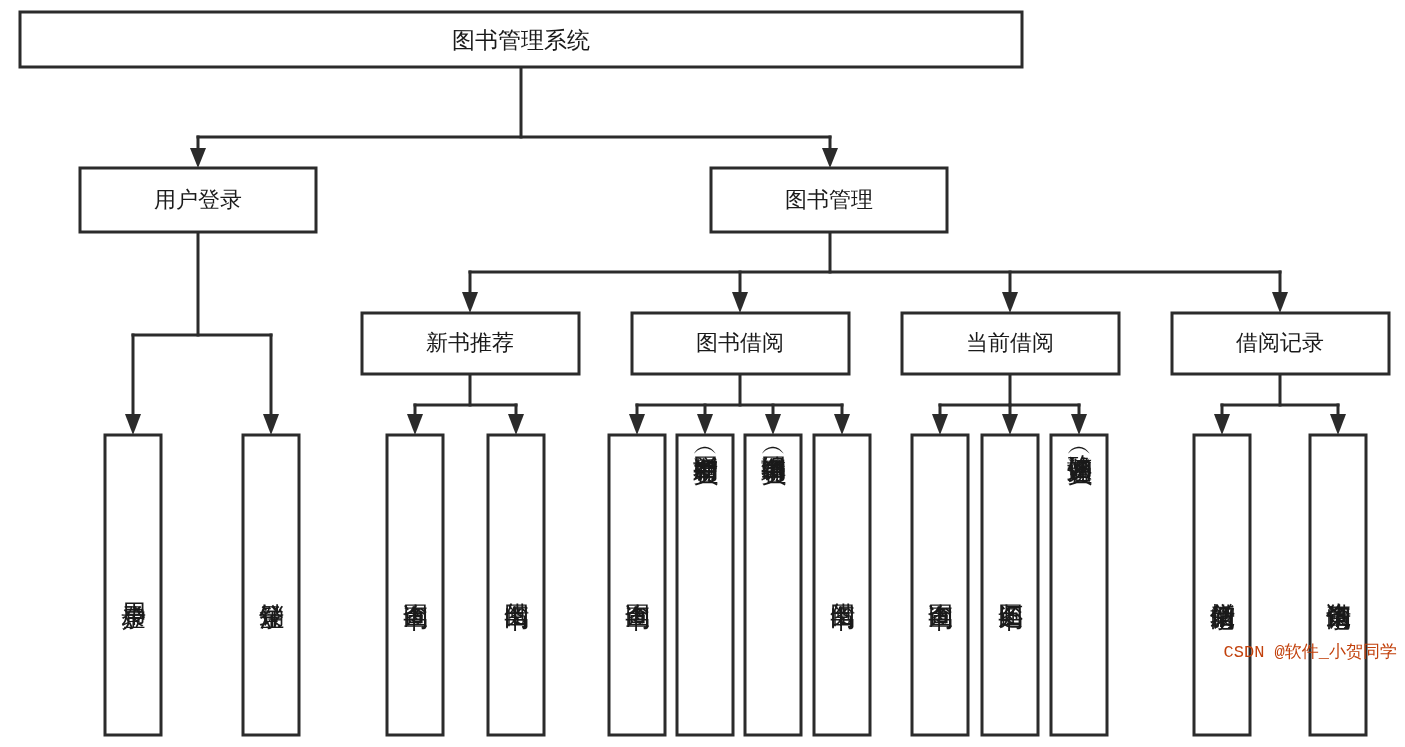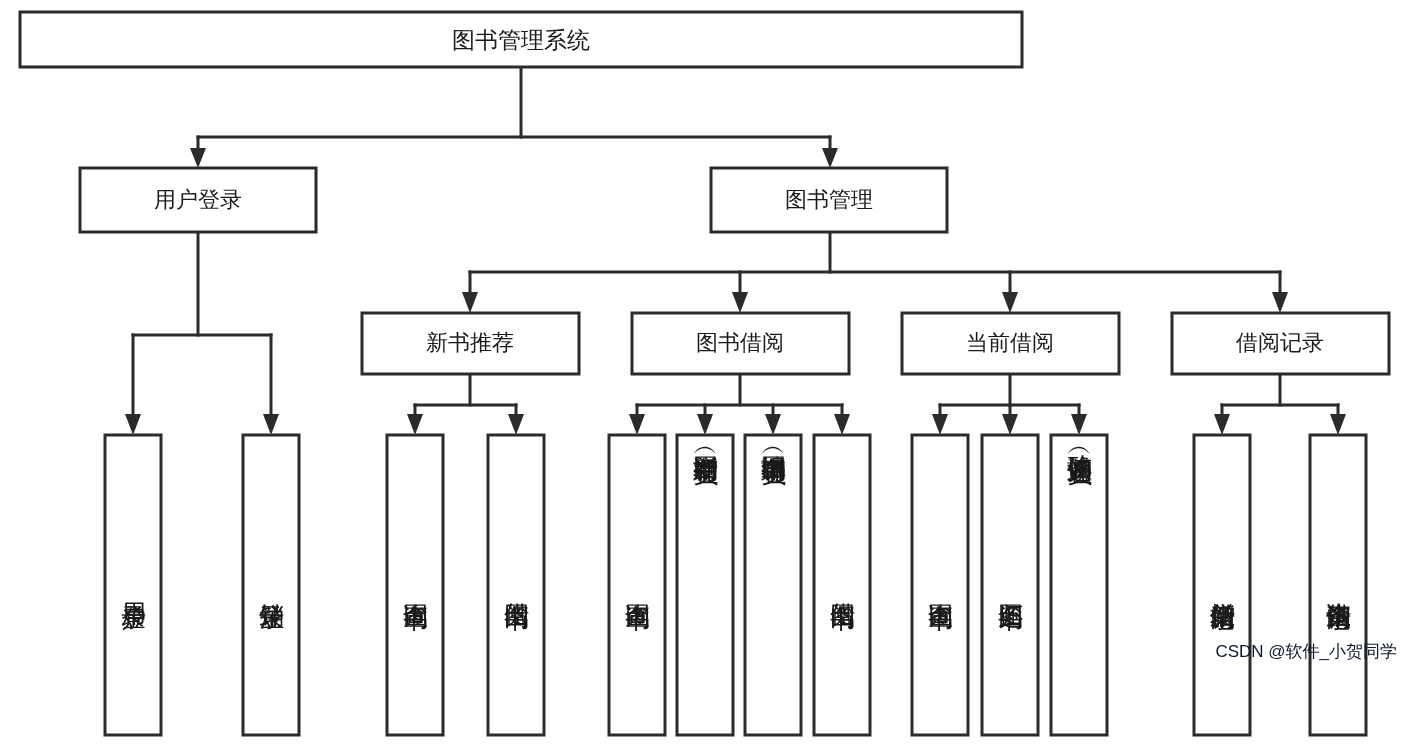--- a/index.html
+++ b/index.html
@@ -67,23 +67,23 @@
     font-size: 25px;
     line-height: 1.06;
     color: #1a1a1a;
     white-space: nowrap;
     letter-spacing: 1px;
   }
   .watermark {
     position: absolute;
     right: 8px;
     bottom: 6px;
-    font-family: Liberation Sans, sans-serif;
+    font-family: Liberation Mono, monospace;
     font-size: 17px;
-    color: #0f172a;
+    color: #c2410c;
     white-space: nowrap;
     user-select: none;
   }
 </style>
 </head>
 <body>
 
 <div id="diagram-root">
 
   <svg class="diagram" viewBox="0 0 1405 747">

